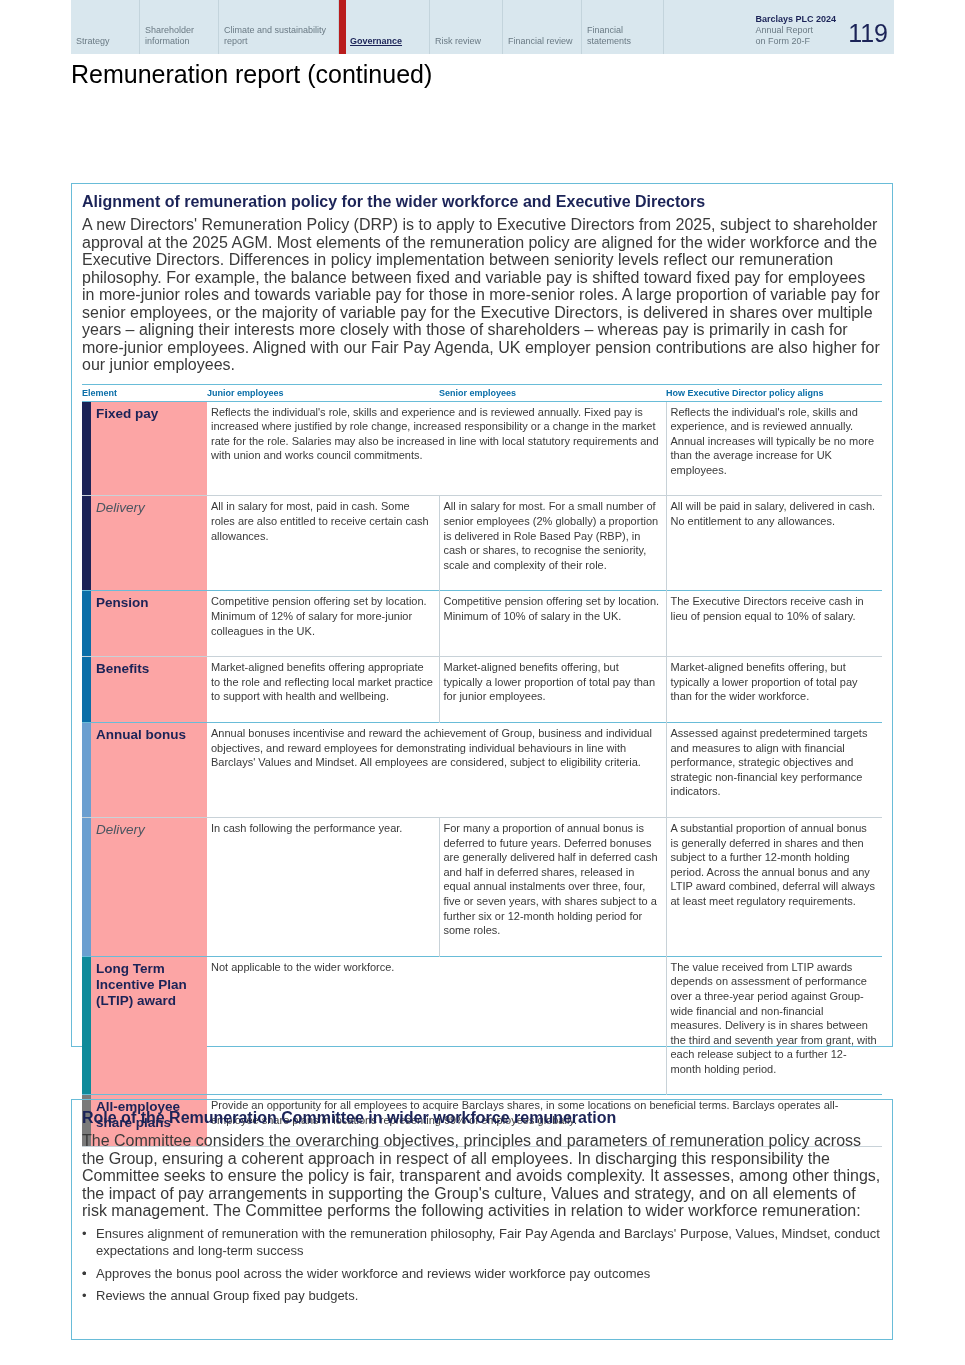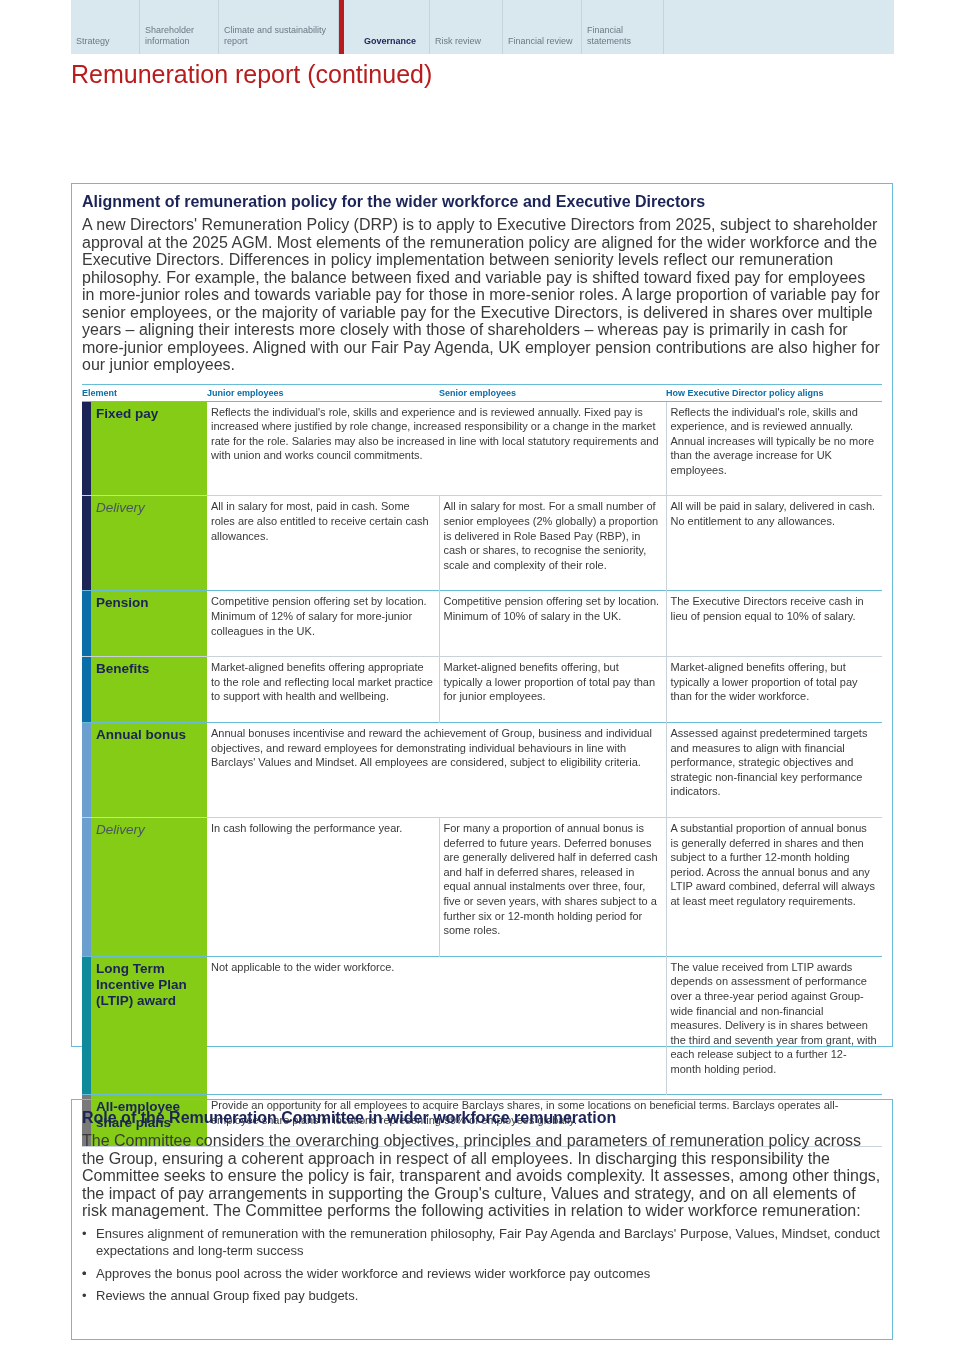--- a/index.html
+++ b/index.html
@@ -9,43 +9,43 @@
     position: relative; overflow: hidden;
   }
   .topnav {
     position: absolute; left: 71px; top: 0; width: 823px; height: 54px;
     background: #d9e7ee; display: flex;
   }
   .navtab {
     height: 54px; border-right: 1px solid #c3d4dc; padding: 0 5px 7px 5px;
     display: flex; align-items: flex-end; font-size: 9px; line-height: 11px; color: #6a7a84;
   }
-  .navtab.active { color: #1b2357; font-weight: bold; border-left: 5px solid #b91c1c; padding-left: 20px; }
+  .navtab.active { color: #1b2357; font-weight: bold; border-left: 7px solid #b91c1c; padding-left: 4px; text-decoration: underline; }
   .brand {
     margin-left: auto; display: flex; align-items: flex-end; padding: 0 6px 7px 0;
   }
   .brand-text { font-size: 9px; line-height: 11px; color: #6a7a84; margin-right: 12px; }
   .brand-text b { color: #1b2357; display: block; }
   .pagenum { font-size: 25px; color: #1b2357; line-height: 28px; font-weight: normal; }
   .page-title {
-    position: absolute; left: 71px; top: 60px; font-size: 25px; color: #b91c1c; font-weight: normal;
+    position: absolute; left: 71px; top: 60px; font-size: 25px; color: #000000; font-weight: normal;
   }
   .box {
     position: absolute; left: 71px; width: 822px; border: 1px solid #69bcd8; padding: 9px 10px 10px 10px;
   }
   .box h2 { font-size: 16px; color: #1b2357; font-weight: bold; margin-bottom: 5px; }
   .box p { font-size: 16px; line-height: 17.5px; color: #3a3a3a; margin-bottom: 5px; }
   table { width: 100%; border-collapse: collapse; margin-top: 10px; table-layout: fixed; }
   th {
     font-size: 9px; color: #0a6ea8; text-align: left; font-weight: bold; padding: 3px 0 3px 0;
     border-top: 1px solid #69bcd8; border-bottom: 1px solid #69bcd8;
   }
   td { font-size: 11px; line-height: 14.6px; vertical-align: top; padding: 3px 5px 18px 4px; color: #3a3a3a; }
   td.el {
-    background: #84cc16; font-size: 13.5px; line-height: 16px; font-weight: bold; color: #1b2357;
+    background: #fca5a5; font-size: 13.5px; line-height: 16px; font-weight: bold; color: #1b2357;
     padding: 4px 4px 4px 14px; position: relative;
   }
   td.el.sub { font-weight: normal; font-style: italic; color: #4a5560; }
   td.el .bar { position: absolute; left: 0; top: 0; bottom: 0; width: 9px; }
   tr.top td { border-top: 1px solid #69bcd8; }
   tr.subrow td { border-top: 1px solid #c8d2d8; }
   td.lb { border-left: 1px solid #c8d2d8; }
   tr.last td { border-bottom: 1px solid #c8d2d8; }
   ul { list-style: none; margin-top: 2px; }
   li { font-size: 13px; line-height: 17.5px; padding-left: 14px; position: relative; margin-bottom: 5px; }
@@ -69,20 +69,28 @@
     </div>
   <div class="navtab" style="width:73px">
       <span>Risk review</span>
     </div>
   <div class="navtab" style="width:79px">
       <span>Financial review</span>
     </div>
   <div class="navtab" style="width:82px">
       <span>Financial statements</span>
     </div>
+  <div class="brand">
+    <div class="brand-text">
+      <b>Barclays PLC 2024</b>
+      <span>Annual Report</span><br>
+      <span>on Form 20-F</span>
+    </div>
+    <div class="pagenum">119</div>
+  </div>
 </div>
 
 <h1 class="page-title">Remuneration report (continued)</h1>
 
 <div class="box" style="top:183px; height:864px;">
   <h2>Alignment of remuneration policy for the wider workforce and Executive Directors</h2>
   <p>A new Directors' Remuneration Policy (DRP) is to apply to Executive Directors from 2025, subject to shareholder approval at the 2025 AGM. Most elements of the remuneration policy are aligned for the wider workforce and the Executive Directors. Differences in policy implementation between seniority levels reflect our remuneration philosophy. For example, the balance between fixed and variable pay is shifted toward fixed pay for employees in more-junior roles and towards variable pay for those in more-senior roles. A large proportion of variable pay for senior employees, or the majority of variable pay for the Executive Directors, is delivered in shares over multiple years – aligning their interests more closely with those of shareholders – whereas pay is primarily in cash for more-junior employees. Aligned with our Fair Pay Agenda, UK employer pension contributions are also higher for our junior employees.</p>
 
   <table>
     <colgroup>

